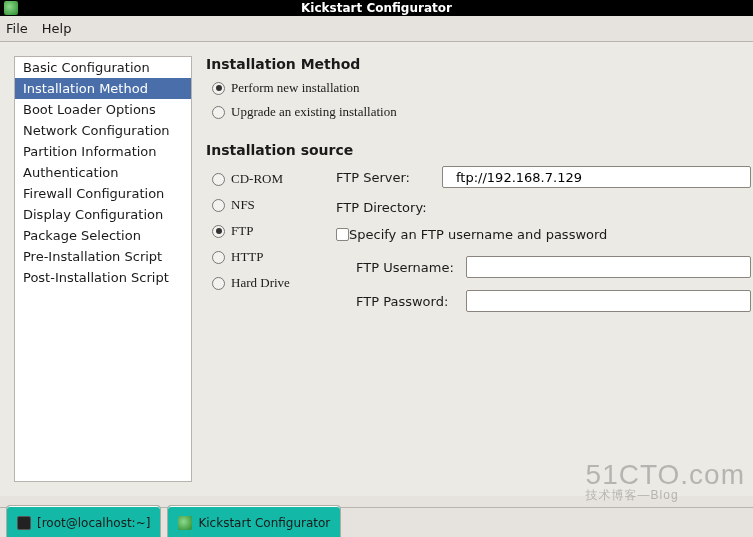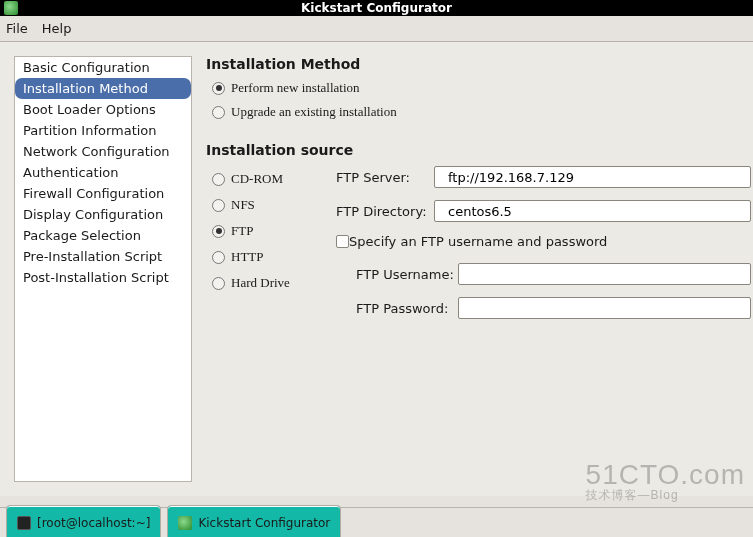--- a/index.html
+++ b/index.html
@@ -52,21 +52,20 @@
     width: 178px;
     background: #fff;
     border: 1px solid #b8b4ad;
     overflow: hidden;
   }
   .sidebar-item {
     padding: 3px 8px;
     font-size: 13px;
     cursor: default;
     white-space: nowrap;
-    border-radius: 7px;
   }
   .sidebar-item.selected {
     background: #4a6ea9;
     color: #fff;
   }
   .content {
     flex: 1;
     padding-right: 2px;
   }
   .section-title {
@@ -79,21 +78,21 @@
     width:13px; height:13px; border:1px solid #777; border-radius:50%;
     display:flex; align-items:center; justify-content:center; background:#f4f2ee;
   }
   .radio-outer.checked::after {
     content:""; width:6px; height:6px; background:#333; border-radius:50%;
   }
   .source-area { display:flex; gap:20px; margin-top:0;}
   .source-radios { width:110px; }
   .source-radios .radio-row { margin:5px 0 10px 6px; }
   .form-area { flex:1; }
-  .form-row { display:flex; align-items:center; margin-bottom:12px; }
+  .form-row { display:flex; align-items:center; margin-bottom:12px; gap:8px;}
   .form-label { width:98px; font-size:13px; }
   input.text {
     flex:1; height:22px; border:1px solid #8a867e; background:#fff;
     padding:0 13px; font-size:13px; font-family:inherit;
     border-radius:2px;
   }
   .checkbox-row { display:flex; align-items:center; gap:0; margin:2px 0 14px 0;}
   .checkbox {
     width:13px; height:13px; border:1px solid #8a867e; background:#fff; border-radius:2px;
   }
@@ -135,22 +134,22 @@
   <span>File</span>
   <span>Help</span>
 </div>
 
 <div class="window-body">
 
   <div class="sidebar">
     <div class="sidebar-item">Basic Configuration</div>
     <div class="sidebar-item selected">Installation Method</div>
     <div class="sidebar-item">Boot Loader Options</div>
+    <div class="sidebar-item">Network Configuration</div>
     <div class="sidebar-item">Partition Information</div>
-    <div class="sidebar-item">Network Configuration</div>
     <div class="sidebar-item">Authentication</div>
     <div class="sidebar-item">Firewall Configuration</div>
     <div class="sidebar-item">Display Configuration</div>
     <div class="sidebar-item">Package Selection</div>
     <div class="sidebar-item">Pre-Installation Script</div>
     <div class="sidebar-item">Post-Installation Script</div>
   </div>
 
   <div class="content">
 
@@ -192,21 +191,20 @@
         </div>
       </div>
 
       <div class="form-area">
         <div class="form-row">
           <span class="form-label">FTP Server:</span>
           <input class="text" type="text" value="ftp://192.168.7.129" style="">
         </div>
         <div class="form-row">
           <span class="form-label">FTP Directory:</span>
-          <input class="text" type="text" value="centos6.5" style="">
         </div>
         <div class="checkbox-row">
           <span class="checkbox"></span>
           <span>Specify an FTP username and password</span>
         </div>
         <div class="indent-form">
           <div class="form-row">
             <span class="form-label">FTP Username:</span>
             <input class="text" type="text" value="" style="">
           </div>

